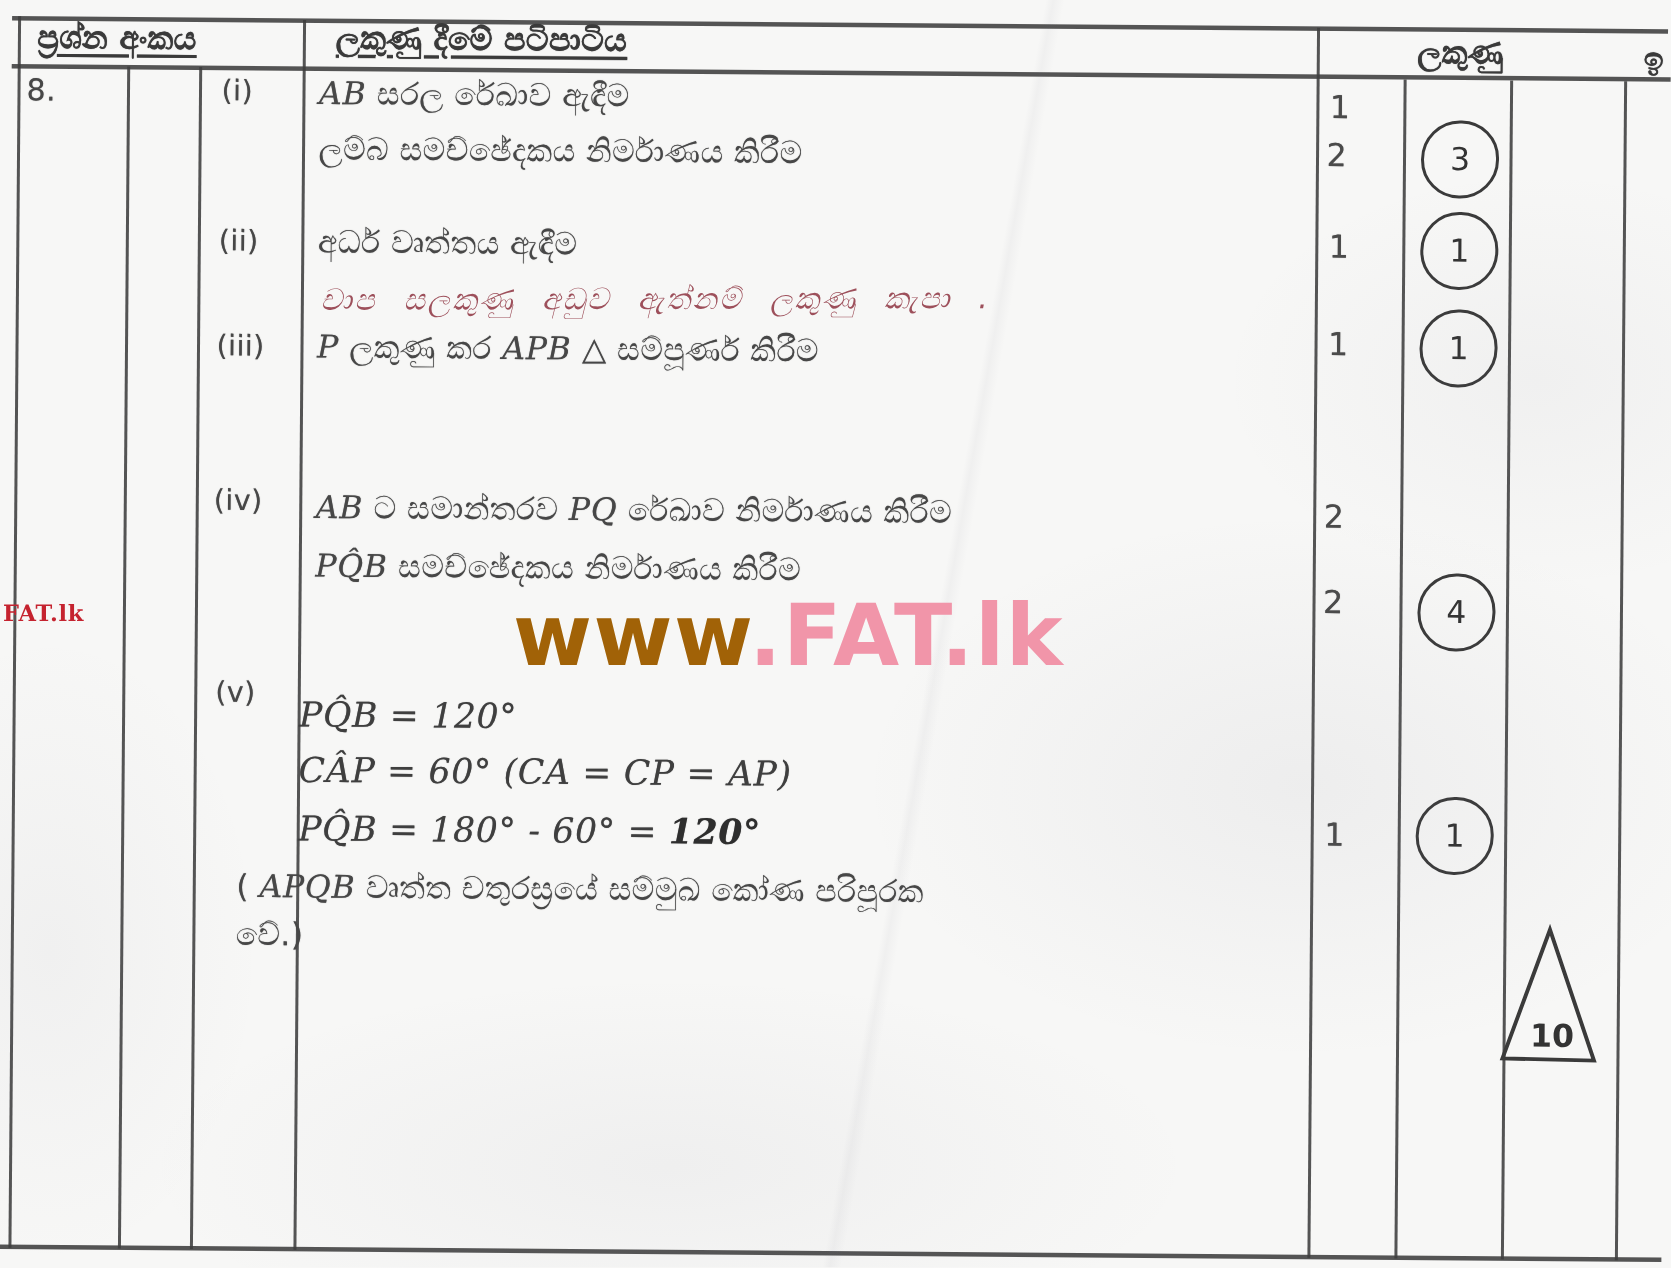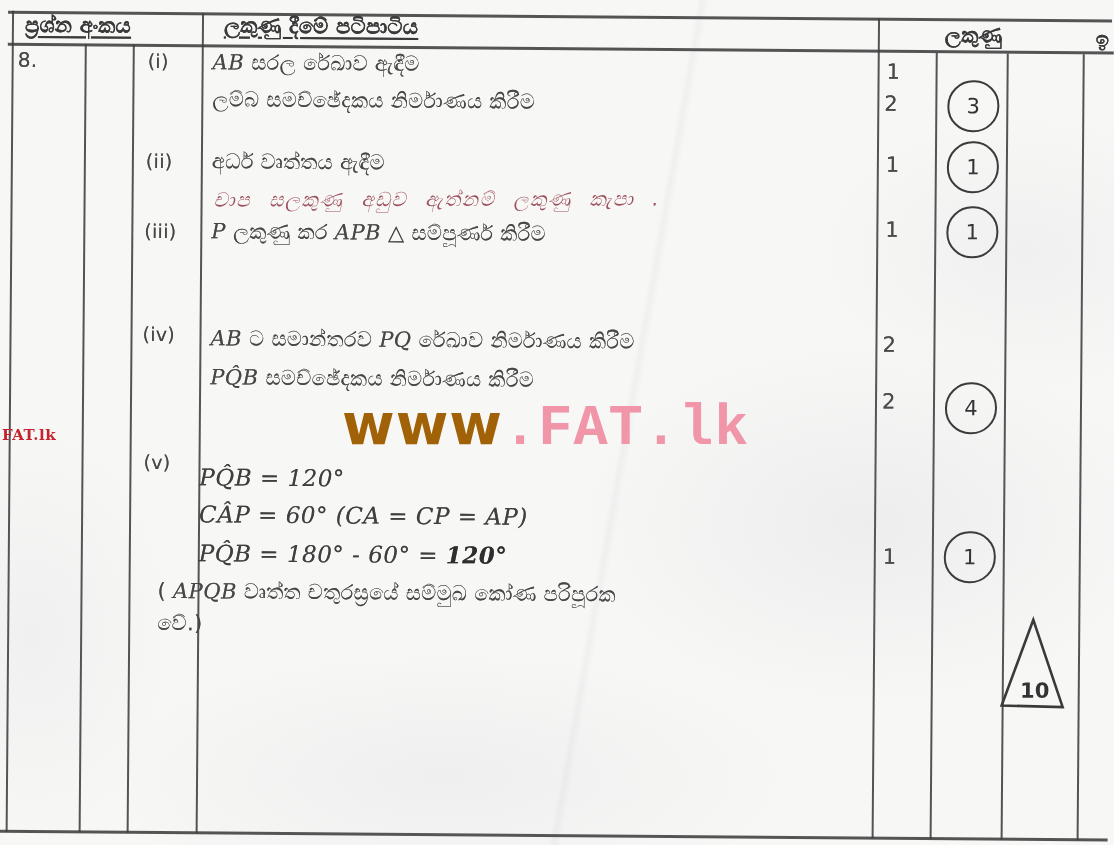--- a/index.html
+++ b/index.html
@@ -51,21 +51,21 @@
     position:absolute;color:#96424e;font-size:20px;font-style:italic;
     white-space:pre;letter-spacing:1.5px;word-spacing:10px;
     transform:rotate(-0.6deg);opacity:.92;
   }
   .wm-center{
     position:absolute;left:342px;top:391px;z-index:6;
     font-size:57px;font-weight:bold;letter-spacing:1px;white-space:pre;
     font-family:"DejaVu Sans", sans-serif;
   }
   .wm-left{
-    position:absolute;left:2px;top:426px;z-index:6;
+    position:absolute;left:2px;top:400px;z-index:6;
     font-size:15px;font-weight:bold;letter-spacing:.5px;
     font-family:"DejaVu Serif", serif;
   }
   .tri-label{font-family:"DejaVu Sans", sans-serif;font-weight:bold;}
 </style>
 </head>
 <body>
 
 <div class="sheet">
 
@@ -132,16 +132,16 @@
   <span class="sin" style="left:162px;top:578px;"><span>( </span><span class="math">APQB</span><span> වෘත්ත චතුරස්‍රයේ සම්මුඛ කෝණ පරිපූරක</span></span>
   <span class="sin" style="left:162px;top:610px;">වේ.)</span>
 
   <svg width="85" height="100" style="position:absolute;left:995px;top:606px;">
     <polygon points="43,6 12,92 73,93" fill="none" stroke="#3a3a3a" stroke-width="2.6"></polygon>
     <text class="tri-label" x="45" y="84" text-anchor="middle" font-size="21" fill="#333">10</text>
   </svg>
 
 </div>
 
-<div class="wm-center"><span style="color:#a16207;">www</span><span style="color:#f195a9;font-family:Liberation Mono, monospace;">.FAT.lk</span></div>
+<div class="wm-center"><span style="color:#a16207;">www</span><span style="color:#f195a9;">.FAT.lk</span></div>
 <div class="wm-left" style="color:#c5232f;">FAT.lk</div>
 
 <div class="texture"></div>
 
 </body></html>

